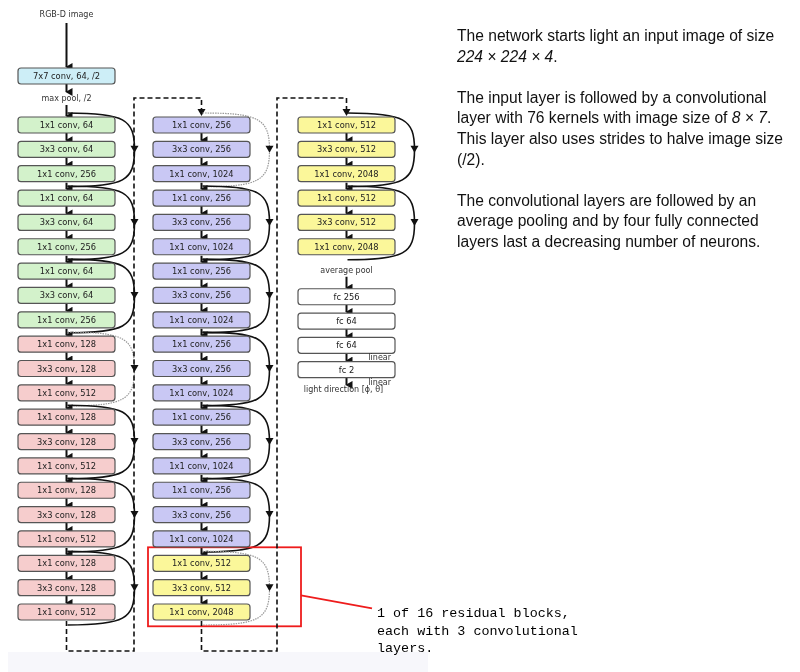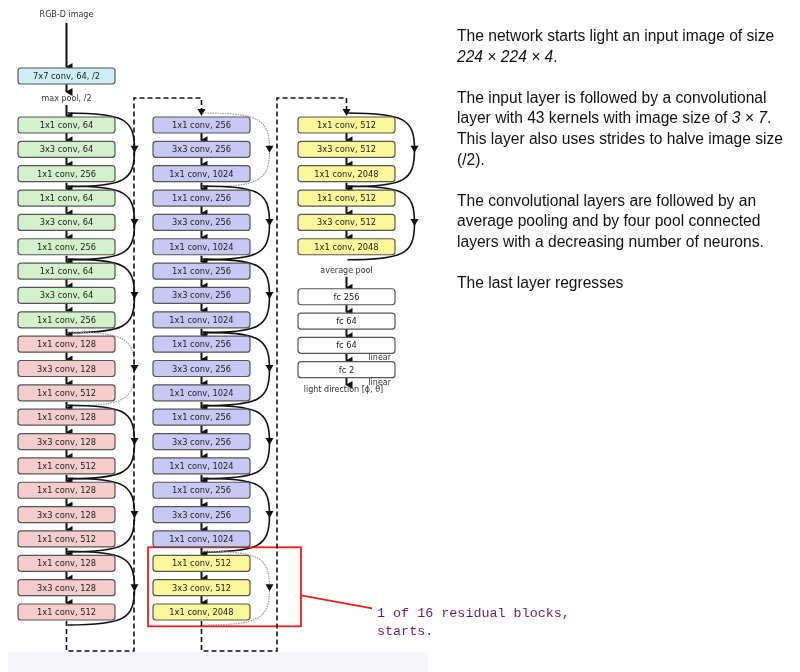--- a/index.html
+++ b/index.html
@@ -3,21 +3,21 @@
 <meta charset="utf-8">
 <style>
   html,body{margin:0;padding:0;background:#ffffff;}
   body{width:800px;height:672px;position:relative;overflow:hidden;font-family:"Liberation Sans",sans-serif;}
   #diagram{position:absolute;left:0;top:0;width:430px;height:672px;}
   .box-text{font-family:"DejaVu Sans",sans-serif;font-size:8.3px;fill:#222;}
   .lbl{font-family:"DejaVu Sans",sans-serif;font-size:8px;fill:#333;}
   #explain{position:absolute;left:457px;top:26px;width:340px;font-size:15.6px;line-height:20.6px;color:#111;}
   #explain p{margin:0 0 20.6px 0;}
   #explain i{font-style:italic;}
-  #callout{position:absolute;left:377px;top:605px;font-family:"Liberation Mono",monospace;font-size:13.4px;line-height:17.5px;color:#701a75;white-space:pre;}
+  #callout{position:absolute;left:377px;top:605px;font-family:"Liberation Mono",monospace;font-size:13.4px;line-height:17.5px;color:#000000;white-space:pre;}
   #bottom-band{position:absolute;left:8px;top:652px;width:420px;height:20px;background:#f7f7fb;}
 </style>
 </head>
 <body>
 
 <div id="bottom-band"></div>
 
 <svg id="diagram" xmlns="http://www.w3.org/2000/svg" viewBox="0 0 430 672">
   <defs>
     <marker id="ah" markerWidth="8" markerHeight="8" refX="4" refY="6" orient="auto" markerUnits="userSpaceOnUse">
@@ -233,18 +233,17 @@
       <text x="346.5" y="348.35" class="box-text" text-anchor="middle">fc 64</text>
       <text x="391" y="360.35" class="lbl" text-anchor="end">linear</text>
       <text x="346.5" y="372.65000000000003" class="box-text" text-anchor="middle">fc 2</text>
       <text x="391" y="384.65000000000003" class="lbl" text-anchor="end">linear</text>
       <text x="343.5" y="391.95000000000005" class="lbl" text-anchor="middle">light direction [ϕ, θ]</text>
     </g>
 </svg>
 
 <div id="explain">
   <p><span>The network starts light an input image of size </span><i>224 × 224 × 4</i><span>.</span><br></p>
-  <p><span>The input layer is followed by a convolutional layer with 43 kernels with image size of </span><i>3 × 7</i><span>.</span><br><span>This layer also uses strides to halve image size (/2).</span></p>
-  <p>The convolutional layers are followed by an average pooling and by four pool connected layers with a decreasing number of neurons.</p>
-  <p>The last layer regresses</p>
+  <p><span>The input layer is followed by a convolutional layer with 76 kernels with image size of </span><i>8 × 7</i><span>.</span><br><span>This layer also uses strides to halve image size (/2).</span></p>
+  <p>The convolutional layers are followed by an average pooling and by four fully connected layers last a decreasing number of neurons.</p>
 </div>
 
-<div id="callout"><div>1 of 16 residual blocks,</div><div>starts.</div></div>
+<div id="callout"><div>1 of 16 residual blocks,</div><div>each with 3 convolutional</div><div>layers.</div></div>
 
 </body></html>

